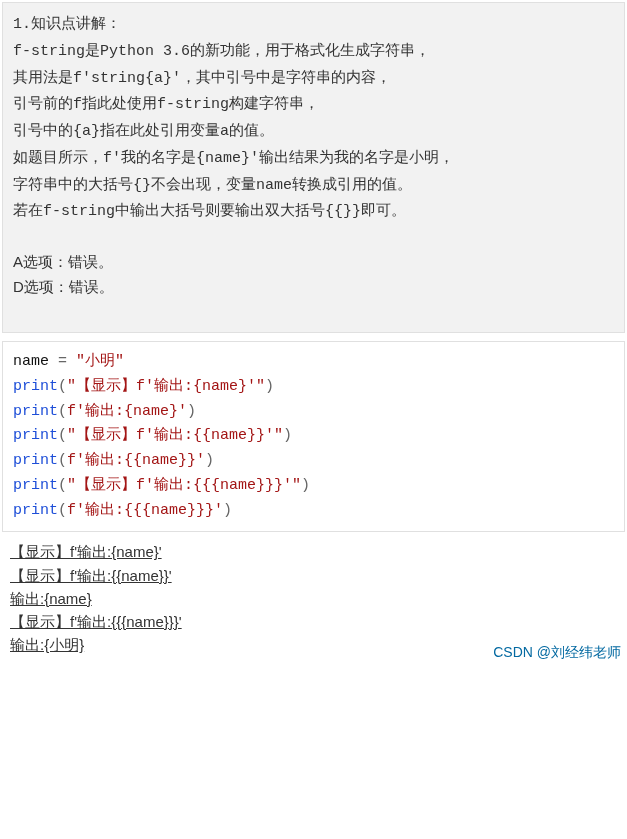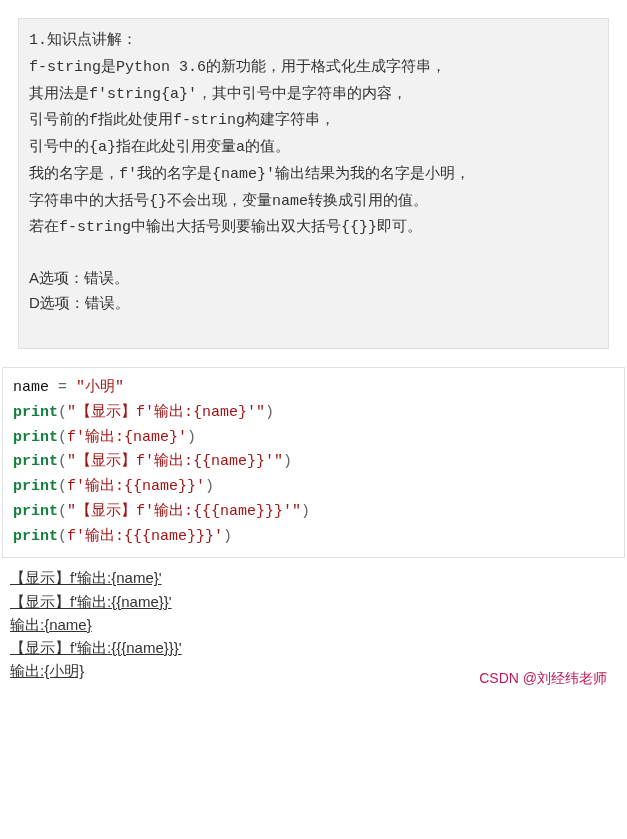--- a/index.html
+++ b/index.html
@@ -10,58 +10,58 @@
       line-height: 1.65;
       color: #333;
       background: #fff;
     }
     .mono { font-family: Consolas, "Courier New", monospace; }
     
     .box-gray {
       background: #f2f2f2;
       border: 1px solid #e0e0e0;
       padding: 8px 10px;
-      margin: 18px;
+      margin: 2px;
     }
     .box-code {
       background: #fff;
       border: 1px solid #e0e0e0;
       padding: 8px 10px;
       margin: 8px 2px 2px 2px;
       font-family: Consolas, "Courier New", monospace;
     }
     .output {
       padding: 6px 10px 2px 10px;
       font-family: "Microsoft YaHei", sans-serif;
       line-height: 1.55;
       text-decoration: underline;
     }
     .watermark {
       text-align: right;
-      color: #be185d;
+      color: #0369a1;
       font-size: 14px;
-      padding-right: 20px;
+      padding-right: 6px;
       margin-top: -18px;
     }
     
     .tok-name { color: #111; }
     .tok-op   { color: #666; }
     .tok-str  { color: #a31515; }
-    .tok-func { color: #15803d; font-weight: bold; }
+    .tok-func { color: #1d4ed8; }
   </style>
 </head>
 <body>
 
 <div class="box-gray">
   <div><span class="mono">1.知识点讲解：</span></div>
   <div><span class="mono">f-string</span><span>是</span><span class="mono">Python 3.6</span><span>的新功能，用于格式化生成字符串，</span></div>
   <div><span>其用法是</span><span class="mono">f'string{a}'</span><span>，其中引号中是字符串的内容，</span></div>
   <div><span>引号前的</span><span class="mono">f</span><span>指此处使用</span><span class="mono">f-string</span><span>构建字符串，</span></div>
   <div><span>引号中的</span><span class="mono">{a}</span><span>指在此处引用变量</span><span class="mono">a</span><span>的值。</span></div>
-  <div><span>我的名字是，</span><span class="mono">f'</span><span>我的名字是</span><span class="mono">{name}'</span><span>输出结果为我的名字是小明，</span></div>
+  <div><span>如题目所示，</span><span class="mono">f'</span><span>我的名字是</span><span class="mono">{name}'</span><span>输出结果为我的名字是小明，</span></div>
   <div><span>字符串中的大括号</span><span class="mono">{}</span><span>不会出现，变量</span><span class="mono">name</span><span>转换成引用的值。</span></div>
   <div><span>若在</span><span class="mono">f-string</span><span>中输出大括号则要输出双大括号</span><span class="mono">{{}}</span><span>即可。</span></div>
   <div>&nbsp;</div>
   <div>A选项：错误。</div>
   <div>D选项：错误。</div>
   <div>&nbsp;</div>
 </div>
 
 <div class="box-code">
   <div><span class="tok-name">name </span><span class="tok-op">= </span><span class="tok-str">"小明"</span></div>

